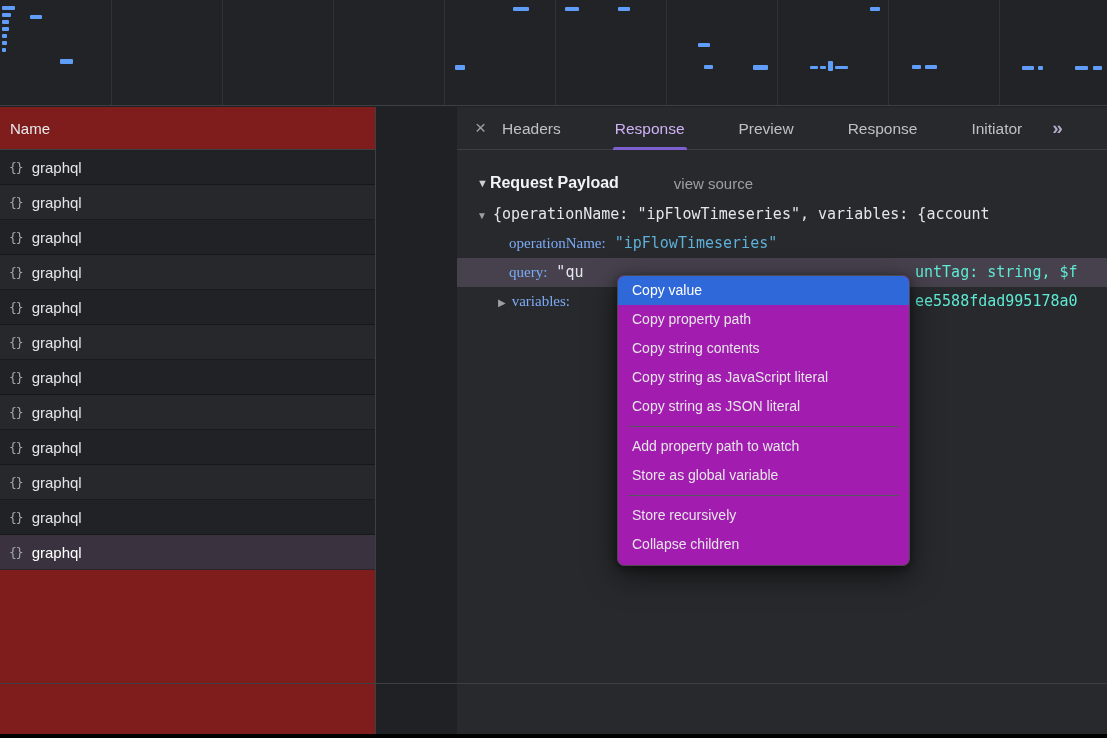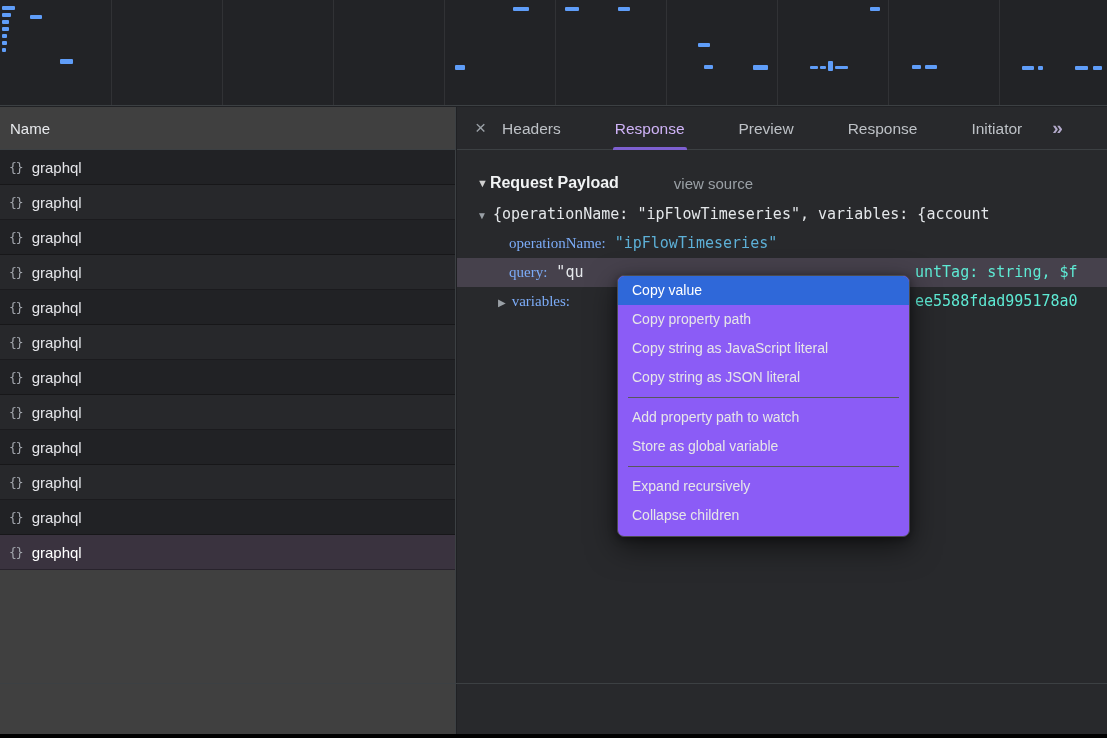--- a/index.html
+++ b/index.html
@@ -7,21 +7,21 @@
   body { font-family:"Liberation Sans", sans-serif; }
 
   .app { position:relative; width:1107px; height:738px; background:#202124; overflow:hidden; }
 
   
   .timeline { position:absolute; top:0; left:0; right:0; height:106px; background:#222326; border-bottom:1px solid #3c4043; }
   .gridline { position:absolute; top:0; bottom:0; width:1px; background:rgba(255,255,255,0.07); }
   .bar { position:absolute; border-radius:1px; }
 
   
-  .left-panel { position:absolute; top:107px; left:0; width:456px; bottom:4px; background:#404040; border-right:1px solid #3c4043; }
+  .left-panel { position:absolute; top:107px; left:0; width:376px; bottom:4px; background:#7f1d1d; border-right:1px solid #3c4043; }
   .right-panel { position:absolute; top:107px; left:457px; right:0; bottom:4px; background:#28292c; overflow:hidden; }
 
   .name-header { height:43px; line-height:43px; padding-left:10px; color:#e8eaed; font-size:15px; border-bottom:1px solid #3c4043; }
 
   .req-row { height:35px; display:flex; align-items:center; padding-left:9px; border-bottom:1px solid rgba(0,0,0,0.30); color:#e3e4e8; font-size:15px; }
   .req-row:nth-child(odd) { background:#212225; }
   .req-row:nth-child(even) { background:#27282b; }
   .req-row.selected { background:#3a333f; color:#ffffff; }
   .req-icon { font-family:"DejaVu Sans Mono", monospace; font-size:13px; color:#a2a6ad; margin-right:9px; letter-spacing:-1px; }
 
@@ -47,21 +47,21 @@
   .row-preview { padding-left:20px; }
   .row-op, .row-query { padding-left:52px; }
   .row-vars { padding-left:41px; }
   .row-query { background:#46414c; }
   .key { color:#7cacf8;font-family:Liberation Serif, serif; }
   .str { color:#5db0d7; }
   .val-plain { color:#e4e7ea; }
   .frag { position:absolute; left:458px; top:0; color:#5eead4; }
 
   
-  .context-menu { position:absolute; left:617px; top:275px; width:293px; background:#8b5cf6; border:1px solid #4b4b4e; border-radius:7px; box-shadow:0 10px 30px rgba(0,0,0,0.55), 0 2px 8px rgba(0,0,0,0.4); z-index:50; padding-bottom:6px; overflow:hidden; }
+  .context-menu { position:absolute; left:617px; top:275px; width:293px; background:#a21caf; border:1px solid #4b4b4e; border-radius:7px; box-shadow:0 10px 30px rgba(0,0,0,0.55), 0 2px 8px rgba(0,0,0,0.4); z-index:50; padding-bottom:6px; overflow:hidden; }
   .menu-item { height:29px; line-height:29px; padding-left:14px; color:#e6e6e8; font-size:14px; }
   .menu-item.highlighted { background:#2f68d9; color:#ffffff; border-radius:6px 6px 0 0; }
   .menu-sep { height:1px; background:#58585b; margin:5px 10px; }
 
   
   .hdiv { position:absolute; left:0; right:0; top:683px; height:1px; background:#3c4043; z-index:5; }
   .bottom-bar { position:absolute; left:0; right:0; bottom:0; height:4px; background:#000000; z-index:6; }
 </style>
 </head>
 <body>
@@ -201,23 +201,24 @@
       </div>
     </div>
   </div>
 
   <div class="hdiv"></div>
   <div class="bottom-bar"></div>
 
   <div class="context-menu" id="context-menu">
       <div class="menu-item highlighted">Copy value</div>
       <div class="menu-item">Copy property path</div>
+      <div class="menu-item">Copy string contents</div>
       <div class="menu-item">Copy string as JavaScript literal</div>
       <div class="menu-item">Copy string as JSON literal</div>
       <div class="menu-sep"></div>
       <div class="menu-item">Add property path to watch</div>
       <div class="menu-item">Store as global variable</div>
       <div class="menu-sep"></div>
-      <div class="menu-item">Expand recursively</div>
+      <div class="menu-item">Store recursively</div>
       <div class="menu-item">Collapse children</div>
     </div>
 
 </div>
 
 </body></html>

